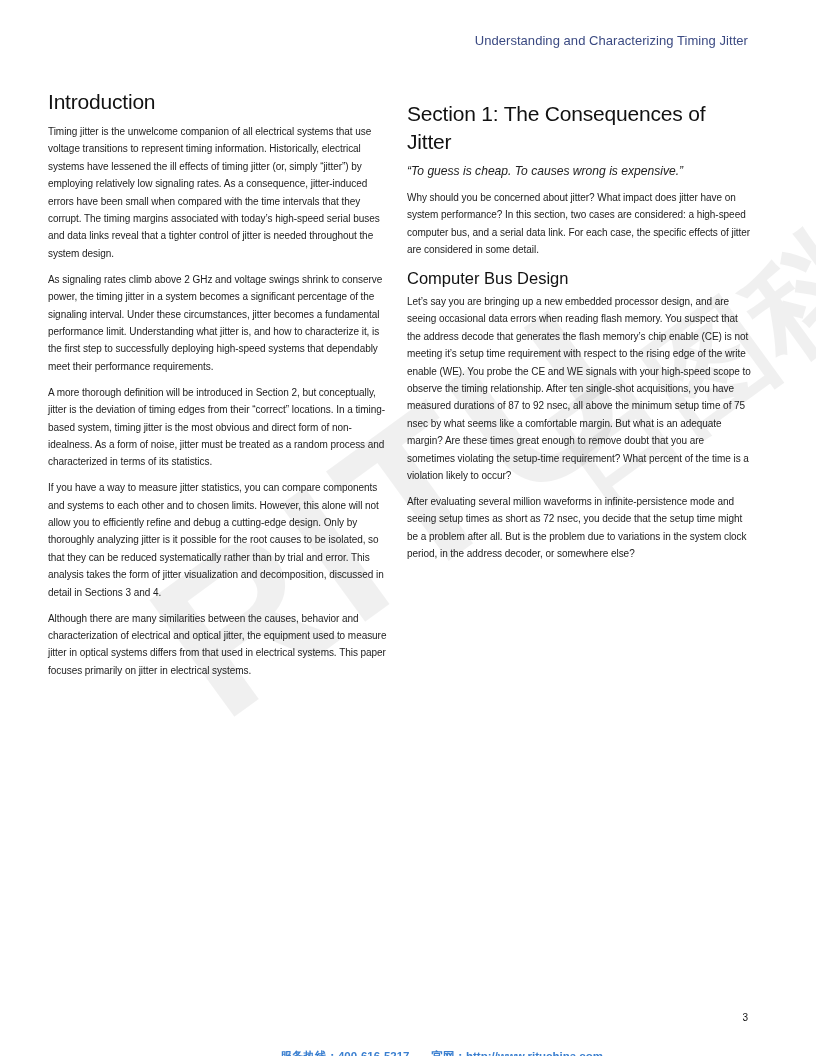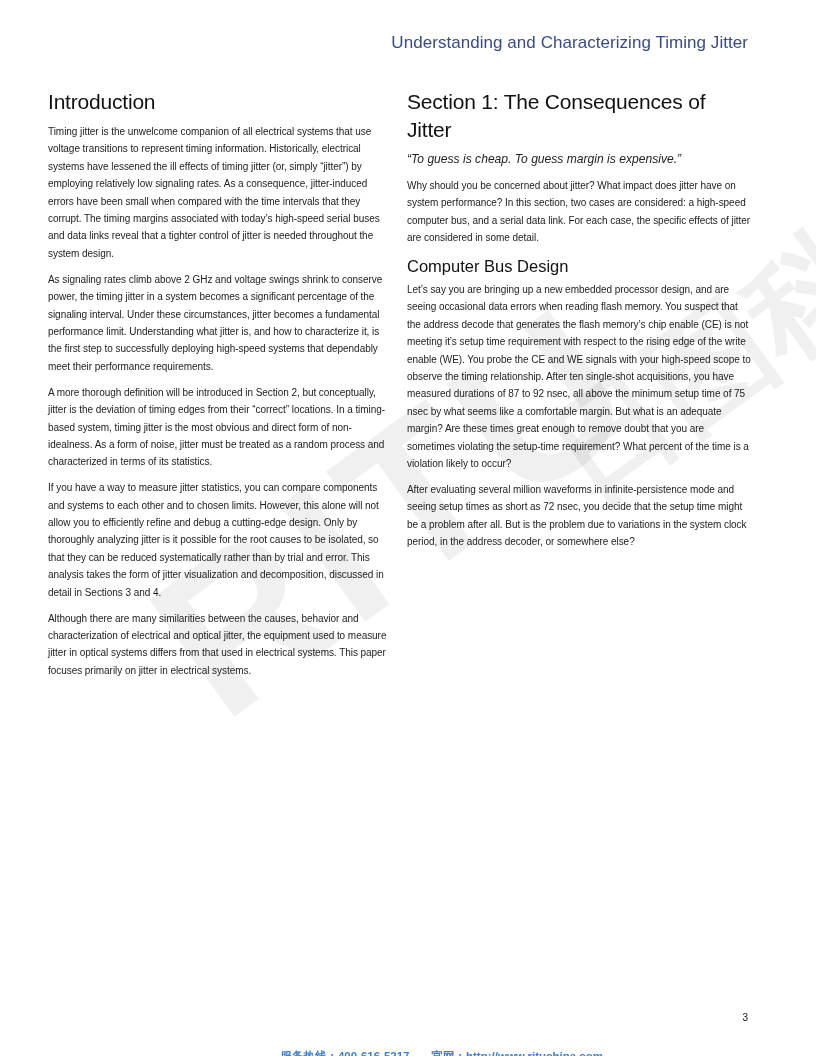--- a/index.html
+++ b/index.html
@@ -4,27 +4,27 @@
 <style>
   html, body { margin: 0; padding: 0; }
   body {
     width: 816px; height: 1056px; position: relative; overflow: hidden;
     background: #ffffff;
     font-family: "Liberation Sans", sans-serif;
     color: #222222;
   }
   .running-header {
     position: absolute; top: 33px; right: 68px;
-    font-size: 17px; color: #3b4a82; letter-spacing: 0.05px;
+    font-size: 13px; color: #3b4a82; letter-spacing: 0.05px;
   }
   .col {
     position: absolute; top: 88px;
   }
   .col-left { left: 48px; width: 345px; }
-  .col-right { left: 407px; width: 345px; }
+  .col-right { left: 407px; width: 345px; margin-top: 12px; }
   h1.section-title {
     font-weight: normal; font-size: 21px; margin: 0 0 7px 0;
     color: #111111; letter-spacing: -0.2px; line-height: 28px;
   }
   h2.sub-title {
     font-weight: normal; font-size: 16.5px; margin: 4px 0 4px 0;
     color: #111111; line-height: 22px;
   }
   p.body-text {
     font-size: 10px; line-height: 17.4px; margin: 0 0 8.5px 0;
@@ -60,21 +60,21 @@
   <p class="body-text">Timing jitter is the unwelcome companion of all electrical systems that use voltage transitions to represent timing information. Historically, electrical systems have lessened the ill effects of timing jitter (or, simply “jitter”) by employing relatively low signaling rates. As a consequence, jitter-induced errors have been small when compared with the time intervals that they corrupt. The timing margins associated with today’s high-speed serial buses and data links reveal that a tighter control of jitter is needed throughout the system design.</p>
   <p class="body-text">As signaling rates climb above 2 GHz and voltage swings shrink to conserve power, the timing jitter in a system becomes a significant percentage of the signaling interval. Under these circumstances, jitter becomes a fundamental performance limit. Understanding what jitter is, and how to characterize it, is the first step to successfully deploying high-speed systems that dependably meet their performance requirements.</p>
   <p class="body-text">A more thorough definition will be introduced in Section 2, but conceptually, jitter is the deviation of timing edges from their “correct” locations. In a timing-based system, timing jitter is the most obvious and direct form of non-idealness. As a form of noise, jitter must be treated as a random process and characterized in terms of its statistics.</p>
   <p class="body-text">If you have a way to measure jitter statistics, you can compare components and systems to each other and to chosen limits. However, this alone will not allow you to efficiently refine and debug a cutting-edge design. Only by thoroughly analyzing jitter is it possible for the root causes to be isolated, so that they can be reduced systematically rather than by trial and error. This analysis takes the form of jitter visualization and decomposition, discussed in detail in Sections 3 and 4.</p>
   <p class="body-text">Although there are many similarities between the causes, behavior and characterization of electrical and optical jitter, the equipment used to measure jitter in optical systems differs from that used in electrical systems. This paper focuses primarily on jitter in electrical systems.</p>
 </div>
 
 <div class="col col-right">
   <h1 class="section-title">Section 1: The Consequences of Jitter</h1>
   <div class="quote-block">
-    <div class="quote">“To guess is cheap. To guess margin is expensive.”</div>
+    <div class="quote">“To guess is cheap. To causes wrong is expensive.”</div>
   </div>
   <p class="body-text">Why should you be concerned about jitter? What impact does jitter have on system performance? In this section, two cases are considered: a high-speed computer bus, and a serial data link. For each case, the specific effects of jitter are considered in some detail.</p>
   <h2 class="sub-title">Computer Bus Design</h2>
   <p class="body-text">Let’s say you are bringing up a new embedded processor design, and are seeing occasional data errors when reading flash memory. You suspect that the address decode that generates the flash memory’s chip enable (CE) is not meeting it’s setup time requirement with respect to the rising edge of the write enable (WE). You probe the CE and WE signals with your high-speed scope to observe the timing relationship. After ten single-shot acquisitions, you have measured durations of 87 to 92 nsec, all above the minimum setup time of 75 nsec by what seems like a comfortable margin. But what is an adequate margin? Are these times great enough to remove doubt that you are sometimes violating the setup-time requirement? What percent of the time is a violation likely to occur?</p>
   <p class="body-text">After evaluating several million waveforms in infinite-persistence mode and seeing setup times as short as 72 nsec, you decide that the setup time might be a problem after all. But is the problem due to variations in the system clock period, in the address decoder, or somewhere else?</p>
 </div>
 
 <div class="page-number">3</div>
 
 <div class="footer">

